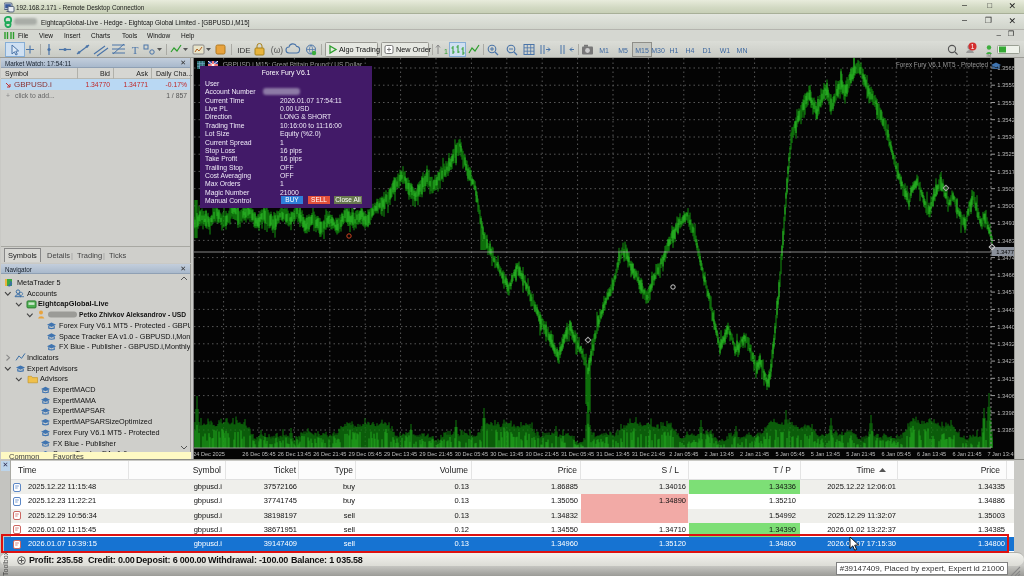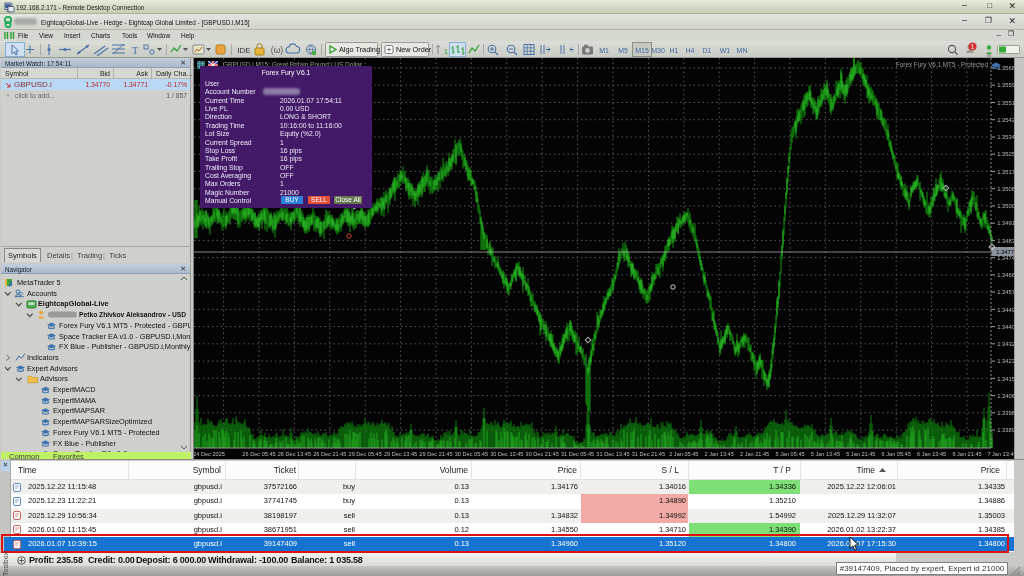--- a/index.html
+++ b/index.html
@@ -30,21 +30,21 @@
 #ea .vl{position:absolute;left:80px;white-space:nowrap;}
 #ea .btn{position:absolute;top:130px;height:8px;color:#fff;font-size:6.5px;text-align:center;line-height:8px;}
 
 #toolbox{left:0;top:459px;width:1024px;height:107px;background:#c9c9c5;border-top:1px solid #8c8c86;}
 #tbl{position:absolute;left:11px;top:461px;width:1003px;height:91px;background:#fff;}
 .hd{position:absolute;top:0;height:19px;background:#fcfcfc;border-bottom:1px solid #e0e0e0;font-size:8.5px;color:#222;line-height:19px;}
 .row{position:absolute;left:0;width:1003px;height:14.3px;font-size:7.5px;line-height:14.3px;color:#111;}
 .cell{position:absolute;top:0;height:100%;white-space:nowrap;line-height:inherit;}
 .r{text-align:right;}
 .vsep{position:absolute;top:0;width:1px;height:90px;background:#e4e4e4;}
-#statusbar{left:0;top:552px;width:896px;height:14px;background:linear-gradient(180deg,#f2f2ee,#dcdcd6);border-top:1px solid #b0b0aa;font-size:8px;color:#111;}
+#statusbar{left:0;top:552px;width:1024px;height:14px;background:linear-gradient(180deg,#f2f2ee,#dcdcd6);border-top:1px solid #b0b0aa;font-size:8px;color:#111;border-radius:7px;}
 #bottomstrip{left:0;top:566px;width:1024px;height:10px;background:linear-gradient(180deg,#c5c5c1,#9b9b97);}
 #lstrip{left:0;top:459px;width:11px;height:107px;background:#c4c4c0;border-right:1px solid #a8a8a2;}
 .tabstrip{position:absolute;font-size:7.5px;color:#222;}
 </style></head><body>
 <div id="rdpbar" class="abs">
     <svg class="abs" style="left:4px;top:1.5px" width="11" height="11">
       <rect x="0" y="1" width="8" height="6.5" rx="1" fill="#cfd8e8" stroke="#55637a"></rect>
       <rect x="1.2" y="2.2" width="5.6" height="4" fill="#3a5a9a"></rect>
       <rect x="4" y="4.5" width="6" height="5.5" rx="1" fill="#e8ecf4" stroke="#55637a"></rect>
       <path d="M2.5 9.5h3" stroke="#55637a"></path>
@@ -264,21 +264,21 @@
     <text x="52" y="170.8" font-size="7.3" fill="#111">Forex Fury V6.1 MT5 - Protected</text>
     <path d="M40 178.5l4.5-2.2 4.5 2.2-4.5 2.2z" fill="#3f74b0"></path>
     <path d="M41.8 179.6v2.2a4.5 2 0 0 0 5.4 0v-2.2" fill="none" stroke="#3f74b0" stroke-width="1.2"></path>
     <text x="52" y="181.5" font-size="7.3" fill="#111">FX Blue - Publisher</text>
     <path d="M40 189.2l4.5-2.2 4.5 2.2-4.5 2.2z" fill="#3f74b0"></path>
     <path d="M41.8 190.29999999999998v2.2a4.5 2 0 0 0 5.4 0v-2.2" fill="none" stroke="#3f74b0" stroke-width="1.2"></path>
     <text x="52" y="192.2" font-size="7.3" fill="#111">Space Tracker EA v1.0</text>
     <path d="M180 16l3-3 3 3" stroke="#555" fill="none"></path>
     <path d="M180 182l3 3 3-3" stroke="#555" fill="none"></path>
   </svg>
-<div class="abs" style="left:1px;top:452px;width:190px;height:7px;background:#bef264;font-size:7.5px;color:#444;overflow:hidden">
+<div class="abs" style="left:1px;top:452px;width:190px;height:7px;background:#fef9c3;font-size:7.5px;color:#444;overflow:hidden">
     <span class="abs" style="left:8px;top:0">Common</span>
     <span class="abs" style="left:52px;top:0">Favorites</span>
   </div>
 <div id="chartwrap" class="abs">
     <svg width="821" height="401" viewBox="0 0 821 401" style="position:absolute;left:0;top:0">
       <rect x="0" y="0" width="821" height="401" fill="#040404"></rect>
       <path d="M29.6 0V390M65.0 0V390M100.4 0V390M135.8 0V390M171.2 0V390M206.6 0V390M242.0 0V390M277.4 0V390M312.8 0V390M348.2 0V390M383.6 0V390M419.0 0V390M454.4 0V390M489.8 0V390M525.2 0V390M560.6 0V390M596.0 0V390M631.4 0V390M666.8 0V390M702.2 0V390M737.6 0V390M773.0 0V390M0 10.0H797M0 27.2H797M0 44.5H797M0 61.7H797M0 79.0H797M0 96.2H797M0 113.4H797M0 130.7H797M0 147.9H797M0 165.2H797M0 182.4H797M0 199.6H797M0 216.9H797M0 234.1H797M0 251.4H797M0 268.6H797M0 285.8H797M0 303.1H797M0 320.3H797M0 337.6H797M0 354.8H797M0 372.0H797" stroke="#585858" stroke-width="1" stroke-dasharray="1.5 3" fill="none"></path>
       <path d="M1 390V364.0M2 390V351.0M3 390V338.0M4 390V351.0M5 390V364.0M6 390V367.5M7 390V360.0M8 390V367.5M9 390V366.9M10 390V365.6M11 390V366.6M12 390V367.0M13 390V366.1M14 390V360.5M15 390V363.4M16 390V366.5M17 390V362.7M18 390V364.4M19 390V367.3M20 390V366.9M21 390V368.3M22 390V368.2M23 390V368.0M24 390V366.0M25 390V362.2M26 390V364.3M27 390V360.7M28 390V365.2M29 390V365.7M30 390V364.2M31 390V364.1M32 390V360.5M33 390V360.1M34 390V364.4M35 390V365.6M36 390V366.6M37 390V365.5M38 390V364.6M39 390V360.0M40 390V366.3M41 390V366.4M42 390V358.5M43 390V362.2M44 390V365.0M45 390V364.5M46 390V364.4M47 390V366.1M48 390V365.8M49 390V366.4M50 390V364.1M51 390V361.0M52 390V367.6M53 390V369.5M54 390V370.3M55 390V369.2M56 390V370.7M57 390V375.9M58 390V376.8M59 390V375.9M60 390V380.6M61 390V380.6M62 390V381.7M63 390V379.0M64 390V379.5M65 390V378.1M66 390V376.5M67 390V372.0M68 390V376.5M69 390V377.9M70 390V378.0M71 390V374.9M72 390V379.3M73 390V379.2M74 390V379.4M75 390V376.2M76 390V378.7M77 390V380.5M78 390V378.3M79 390V379.6M80 390V377.8M81 390V380.4M82 390V375.8M83 390V374.9M84 390V378.7M85 390V380.5M86 390V378.1M87 390V377.7M88 390V379.2M89 390V371.2M90 390V377.1M91 390V378.3M92 390V376.6M93 390V378.6M94 390V377.8M95 390V379.5M96 390V375.0M97 390V370.0M98 390V375.0M99 390V380.0M100 390V382.4M101 390V382.6M102 390V378.1M103 390V378.9M104 390V382.0M105 390V377.8M106 390V379.2M107 390V374.4M108 390V374.7M109 390V375.7M110 390V373.5M111 390V375.9M112 390V373.4M113 390V374.8M114 390V370.3M115 390V373.3M116 390V374.2M117 390V374.7M118 390V375.5M119 390V376.3M120 390V377.4M121 390V374.7M122 390V375.2M123 390V378.3M124 390V373.2M125 390V375.9M126 390V377.9M127 390V377.1M128 390V377.4M129 390V375.2M130 390V375.3M131 390V376.3M132 390V373.8M133 390V377.3M134 390V379.3M135 390V378.2M136 390V376.4M137 390V377.5M138 390V378.2M139 390V375.4M140 390V373.6M141 390V377.0M142 390V375.3M143 390V376.9M144 390V375.1M145 390V370.7M146 390V371.2M147 390V368.0M148 390V369.2M149 390V369.0M150 390V368.4M151 390V366.0M152 390V368.0M153 390V364.2M154 390V365.1M155 390V365.6M156 390V364.6M157 390V367.1M158 390V363.3M159 390V366.3M160 390V369.7M161 390V367.8M162 390V368.7M163 390V369.0M164 390V365.9M165 390V368.9M166 390V366.5M167 390V368.6M168 390V367.8M169 390V366.0M170 390V366.4M171 390V360.2M172 390V365.5M173 390V366.5M174 390V363.8M175 390V364.5M176 390V367.2M177 390V367.0M178 390V365.4M179 390V364.0M180 390V366.1M181 390V368.0M182 390V368.3M183 390V365.2M184 390V367.8M185 390V366.7M186 390V366.0M187 390V364.7M188 390V361.7M189 390V365.8M190 390V365.6M191 390V364.2M192 390V365.3M193 390V367.5M194 390V367.1M195 390V364.3M196 390V370.5M197 390V372.7M198 390V368.1M199 390V373.9M200 390V373.8M201 390V377.5M202 390V378.3M203 390V377.7M204 390V379.5M205 390V378.6M206 390V374.4M207 390V378.0M208 390V377.0M209 390V375.6M210 390V376.1M211 390V377.3M212 390V374.1M213 390V375.3M214 390V374.8M215 390V374.1M216 390V372.0M217 390V366.0M218 390V372.0M219 390V376.5M220 390V376.5M221 390V377.6M222 390V377.3M223 390V378.8M224 390V377.3M225 390V378.9M226 390V376.5M227 390V378.3M228 390V375.3M229 390V375.8M230 390V375.3M231 390V378.6M232 390V378.1M233 390V377.1M234 390V375.6M235 390V380.0M236 390V378.9M237 390V379.8M238 390V378.4M239 390V378.1M240 390V382.6M241 390V382.6M242 390V382.1M243 390V384.0M244 390V380.8M245 390V382.3M246 390V382.4M247 390V376.9M248 390V379.4M249 390V378.8M250 390V374.4M251 390V375.0M252 390V373.9M253 390V376.7M254 390V372.8M255 390V376.7M256 390V372.9M257 390V376.7M258 390V377.3M259 390V375.9M260 390V373.7M261 390V369.0M262 390V362.0M263 390V369.0M264 390V376.0M265 390V378.4M266 390V377.3M267 390V372.5M268 390V371.8M269 390V377.0M270 390V373.4M271 390V375.1M272 390V374.9M273 390V375.6M274 390V377.0M275 390V377.9M276 390V371.8M277 390V378.7M278 390V376.8M279 390V379.2M280 390V377.7M281 390V379.0M282 390V378.0M283 390V377.6M284 390V374.6M285 390V374.0M286 390V374.9M287 390V370.9M288 390V368.0M289 390V360.0M290 390V350.0M291 390V360.0M292 390V366.2M293 390V364.8M294 390V365.8M295 390V366.4M296 390V366.5M297 390V364.0M298 390V365.1M299 390V367.4M300 390V367.6M301 390V362.0M302 390V367.5M303 390V365.9M304 390V364.0M305 390V366.4M306 390V369.0M307 390V369.3M308 390V368.5M309 390V365.6M310 390V361.6M311 390V365.6M312 390V363.6M313 390V365.4M314 390V365.6M315 390V365.1M316 390V365.2M317 390V362.6M318 390V368.9M319 390V368.3M320 390V366.4M321 390V368.5M322 390V370.3M323 390V368.3M324 390V368.0M325 390V368.7M326 390V369.7M327 390V364.0M328 390V368.5M329 390V367.2M330 390V367.3M331 390V367.6M332 390V365.2M333 390V366.8M334 390V366.4M335 390V367.6M336 390V365.9M337 390V370.1M338 390V364.4M339 390V373.5M340 390V370.9M341 390V374.9M342 390V377.6M343 390V373.4M344 390V373.9M345 390V377.5M346 390V380.3M347 390V378.9M348 390V378.9M349 390V374.1M350 390V378.3M351 390V375.0M352 390V376.7M353 390V374.7M354 390V377.0M355 390V374.4M356 390V377.0M357 390V376.8M358 390V374.6M359 390V375.4M360 390V375.6M361 390V373.5M362 390V368.0M363 390V373.5M364 390V379.0M365 390V378.5M366 390V376.5M367 390V377.1M368 390V377.8M369 390V371.5M370 390V378.0M371 390V377.1M372 390V375.4M373 390V375.9M374 390V374.9M375 390V377.2M376 390V377.8M377 390V378.3M378 390V377.6M379 390V380.7M380 390V378.0M381 390V383.6M382 390V383.8M383 390V383.1M384 390V385.8M385 390V384.9M386 390V384.3M387 390V384.2M388 390V384.3M389 390V383.6M390 390V380.0M391 390V381.6M392 390V367.0M393 390V355.5M394 390V344.0M395 390V355.5M396 390V367.0M397 390V373.5M398 390V377.0M399 390V374.5M400 390V374.5M401 390V379.4M402 390V378.4M403 390V378.1M404 390V377.4M405 390V378.0M406 390V376.8M407 390V376.6M408 390V375.6M409 390V377.6M410 390V375.2M411 390V377.0M412 390V374.7M413 390V376.1M414 390V376.9M415 390V377.3M416 390V373.5M417 390V374.4M418 390V377.5M419 390V376.7M420 390V379.0M421 390V377.7M422 390V374.6M423 390V372.3M424 390V377.2M425 390V372.6M426 390V372.0M427 390V366.0M428 390V370.9M429 390V370.4M430 390V367.2M431 390V369.7M432 390V367.4M433 390V367.5M434 390V364.9M435 390V365.8M436 390V360.5M437 390V364.8M438 390V365.0M439 390V365.1M440 390V365.2M441 390V363.9M442 390V359.1M443 390V365.5M444 390V365.8M445 390V367.7M446 390V364.3M447 390V366.7M448 390V368.5M449 390V367.7M450 390V367.3M451 390V367.1M452 390V367.3M453 390V365.2M454 390V364.9M455 390V365.9M456 390V366.6M457 390V360.4M458 390V368.4M459 390V369.2M460 390V368.6M461 390V369.2M462 390V369.8M463 390V366.6M464 390V366.4M465 390V371.1M466 390V370.5M467 390V364.0M468 390V367.7M469 390V364.4M470 390V368.0M471 390V367.9M472 390V368.9M473 390V362.9M474 390V366.3M475 390V365.1M476 390V366.5M477 390V364.7M478 390V369.5M479 390V370.8M480 390V372.7M481 390V371.5M482 390V373.5M483 390V376.8M484 390V375.2M485 390V378.4M486 390V380.0M487 390V380.1M488 390V380.8M489 390V380.0M490 390V379.7M491 390V379.5M492 390V377.1M493 390V373.6M494 390V376.3M495 390V377.4M496 390V377.0M497 390V376.5M498 390V375.4M499 390V377.6M500 390V376.6M501 390V377.9M502 390V377.9M503 390V377.4M504 390V376.2M505 390V376.0M506 390V369.0M507 390V362.0M508 390V369.0M509 390V375.8M510 390V375.6M511 390V376.7M512 390V372.6M513 390V372.6M514 390V374.1M515 390V375.7M516 390V373.3M517 390V372.1M518 390V377.2M519 390V375.4M520 390V380.1M521 390V379.0M522 390V379.8M523 390V381.3M524 390V383.4M525 390V384.3M526 390V382.1M527 390V383.3M528 390V380.9M529 390V382.4M530 390V383.3M531 390V382.8M532 390V382.1M533 390V378.3M534 390V380.9M535 390V375.0M536 390V376.7M537 390V374.7M538 390V378.5M539 390V377.7M540 390V376.2M541 390V373.5M542 390V368.0M543 390V373.5M544 390V379.0M545 390V379.0M546 390V381.2M547 390V379.4M548 390V379.4M549 390V379.1M550 390V378.4M551 390V379.3M552 390V377.4M553 390V375.8M554 390V377.2M555 390V374.4M556 390V376.9M557 390V376.8M558 390V378.4M559 390V379.4M560 390V378.5M561 390V379.2M562 390V377.1M563 390V375.9M564 390V374.6M565 390V379.0M566 390V374.5M567 390V376.4M568 390V375.3M569 390V375.0M570 390V372.7M571 390V369.2M572 390V370.3M573 390V368.3M574 390V367.0M575 390V364.9M576 390V364.0M577 390V362.7M578 390V364.0M579 390V364.1M580 390V360.8M581 390V364.0M582 390V364.9M583 390V364.5M584 390V365.8M585 390V366.0M586 390V366.3M587 390V366.4M588 390V364.4M589 390V366.9M590 390V366.6M591 390V361.5M592 390V352.0M593 390V361.5M594 390V365.4M595 390V361.3M596 390V364.1M597 390V366.5M598 390V363.9M599 390V367.4M600 390V367.3M601 390V369.0M602 390V367.2M603 390V368.9M604 390V369.0M605 390V371.0M606 390V370.8M607 390V369.8M608 390V369.2M609 390V370.7M610 390V368.3M611 390V366.5M612 390V369.6M613 390V367.4M614 390V367.4M615 390V367.5M616 390V369.2M617 390V369.9M618 390V366.0M619 390V371.3M620 390V371.2M621 390V372.9M622 390V375.4M623 390V377.0M624 390V377.5M625 390V379.0M626 390V377.9M627 390V377.7M628 390V376.4M629 390V376.9M630 390V377.9M631 390V378.5M632 390V375.6M633 390V376.4M634 390V376.1M635 390V375.0M636 390V367.5M637 390V360.0M638 390V367.5M639 390V375.0M640 390V375.9M641 390V373.9M642 390V372.4M643 390V374.5M644 390V378.2M645 390V376.8M646 390V376.1M647 390V377.0M648 390V373.8M649 390V377.1M650 390V376.8M651 390V374.6M652 390V374.5M653 390V372.8M654 390V374.0M655 390V372.3M656 390V374.0M657 390V372.2M658 390V374.2M659 390V375.5M660 390V375.3M661 390V376.3M662 390V376.4M663 390V379.3M664 390V380.9M665 390V381.2M666 390V380.8M667 390V382.8M668 390V379.1M669 390V383.6M670 390V378.5M671 390V380.6M672 390V377.6M673 390V379.8M674 390V378.2M675 390V373.5M676 390V365.2M677 390V357.0M678 390V365.2M679 390V373.5M680 390V377.8M681 390V379.1M682 390V377.1M683 390V375.8M684 390V376.0M685 390V379.9M686 390V379.2M687 390V379.4M688 390V381.4M689 390V377.7M690 390V375.5M691 390V376.6M692 390V377.1M693 390V378.6M694 390V379.8M695 390V378.8M696 390V379.1M697 390V378.0M698 390V380.0M699 390V379.9M700 390V380.1M701 390V380.2M702 390V381.3M703 390V376.6M704 390V380.7M705 390V378.2M706 390V381.2M707 390V376.6M708 390V380.2M709 390V374.7M710 390V374.5M711 390V373.8M712 390V372.3M713 390V371.5M714 390V365.3M715 390V368.5M716 390V364.4M717 390V363.3M718 390V363.4M719 390V360.0M720 390V360.8M721 390V363.3M722 390V358.7M723 390V364.6M724 390V362.1M725 390V364.6M726 390V366.0M727 390V366.1M728 390V362.7M729 390V366.2M730 390V363.1M731 390V365.4M732 390V365.2M733 390V364.0M734 390V364.7M735 390V361.1M736 390V360.2M737 390V362.5M738 390V363.3M739 390V364.8M740 390V361.2M741 390V365.5M742 390V365.3M743 390V366.3M744 390V364.7M745 390V367.4M746 390V368.3M747 390V369.6M748 390V363.7M749 390V367.8M750 390V370.2M751 390V368.5M752 390V364.4M753 390V367.6M754 390V365.7M755 390V367.5M756 390V368.3M757 390V362.0M758 390V366.8M759 390V368.6M760 390V368.9M761 390V371.0M762 390V373.6M763 390V374.1M764 390V375.2M765 390V373.5M766 390V378.9M767 390V379.7M768 390V379.1M769 390V380.0M770 390V377.6M771 390V380.8M772 390V381.9M773 390V381.2M774 390V382.6M775 390V380.3M776 390V376.9M777 390V378.3M778 390V379.5M779 390V376.7M780 390V378.3M781 390V379.0M782 390V378.1M783 390V372.1M784 390V379.3M785 390V378.9M786 390V378.2M787 390V379.1M788 390V370.0M789 390V360.0M790 390V350.0M791 390V360.0M792 390V370.0M793 390V362.5M794 390V348.8M795 390V335.0M796 390V348.8M797 390V362.5M798 390V372.9" stroke="#0f7a0c" stroke-width="1" fill="none"></path>
       <path d="M1 390V372.6M3 390V366.9M5 390V374.9M9 390V378.4M11 390V375.5M13 390V382.6M15 390V375.2M16 390V379.2M18 390V380.4M19 390V380.0M20 390V371.8M22 390V372.6M25 390V373.5M26 390V379.6M28 390V370.7M29 390V371.6M30 390V375.1M31 390V379.8M32 390V373.0M34 390V375.2M35 390V379.5M40 390V381.5M41 390V374.1M44 390V373.9M47 390V372.4M48 390V380.7M50 390V378.5M56 390V377.6M59 390V382.4M60 390V382.9M61 390V386.3M65 390V383.7M66 390V380.4M67 390V381.3M70 390V382.2M71 390V379.0M72 390V385.6M73 390V383.0M76 390V386.0M77 390V386.6M78 390V386.1M81 390V385.4M82 390V379.7M83 390V384.3M86 390V383.0M87 390V384.6M89 390V382.4M92 390V379.5M93 390V385.4M94 390V385.7M95 390V386.1M97 390V380.7M98 390V383.4M100 390V385.6M101 390V387.5M103 390V381.2M104 390V387.2M105 390V385.5M106 390V383.6M108 390V378.0M110 390V378.2M114 390V379.4M115 390V382.6M117 390V380.6M118 390V384.9M121 390V380.7M122 390V385.0M124 390V379.4M125 390V379.7M127 390V380.2M128 390V384.3M129 390V381.5M131 390V385.0M135 390V381.4M139 390V385.4M140 390V378.3M141 390V380.3M142 390V384.9M143 390V381.7M144 390V380.7M145 390V381.3M146 390V384.2M151 390V375.9M153 390V375.8M155 390V377.4M156 390V371.6M158 390V381.4M159 390V374.1M160 390V375.4M161 390V374.5M162 390V381.4M163 390V375.3M164 390V376.3M166 390V374.0M175 390V380.4M177 390V373.6M178 390V380.1M180 390V375.7M181 390V380.7M183 390V374.6M184 390V381.6M188 390V381.2M191 390V373.8M192 390V370.9M193 390V375.0M197 390V383.7M199 390V379.2M200 390V381.7M202 390V385.0M203 390V380.5M204 390V384.6M208 390V379.8M211 390V382.7M212 390V377.6M213 390V379.2M215 390V377.4M216 390V383.8M217 390V372.1M220 390V385.7M222 390V383.6M226 390V381.9M227 390V386.3M228 390V380.9M229 390V382.9M231 390V383.7M235 390V383.3M236 390V382.9M237 390V384.8M238 390V381.5M239 390V380.8M243 390V387.0M244 390V386.0M246 390V385.0M247 390V381.6M248 390V383.0M250 390V381.5M253 390V383.3M254 390V382.4M256 390V379.0M257 390V383.9M261 390V380.2M262 390V368.9M265 390V382.9M266 390V383.7M272 390V384.6M275 390V381.0M277 390V381.6M278 390V379.5M281 390V385.4M282 390V384.9M286 390V381.8M287 390V383.4M290 390V360.2M293 390V372.7M302 390V372.3M303 390V373.9M305 390V382.3M307 390V373.9M308 390V379.3M310 390V369.4M311 390V373.5M313 390V372.7M314 390V374.3M317 390V374.1M318 390V375.7M319 390V378.8M320 390V378.9M322 390V379.2M323 390V378.7M325 390V374.0M327 390V381.2M328 390V382.4M331 390V377.6M332 390V374.4M333 390V382.1M335 390V375.8M338 390V379.9M340 390V379.2M341 390V381.9M344 390V380.2M347 390V386.6M348 390V386.6M349 390V380.1M352 390V384.0M353 390V384.1M354 390V381.5M358 390V385.3M362 390V378.0M367 390V380.3M368 390V383.4M369 390V378.0M370 390V384.7M371 390V384.7M380 390V381.9M381 390V386.1M382 390V386.8M383 390V387.8M384 390V386.9M387 390V386.4M388 390V387.7M389 390V387.9M394 390V365.7M395 390V369.1M397 390V384.2M399 390V383.1M400 390V381.4M402 390V385.7M403 390V381.9M404 390V381.1M405 390V384.2M407 390V380.9M408 390V384.1M409 390V383.4M411 390V385.1M412 390V379.3M413 390V379.0M414 390V385.7M419 390V381.5M422 390V383.2M424 390V384.9M427 390V380.4M428 390V383.9M430 390V371.9M433 390V374.3M437 390V374.5M438 390V381.9M439 390V373.4M440 390V370.4M444 390V379.3M447 390V376.2M452 390V378.1M455 390V377.7M456 390V372.1M458 390V382.2M461 390V376.0M464 390V381.5M465 390V380.8M468 390V376.7M470 390V374.4M471 390V373.7M472 390V377.6M474 390V374.3M476 390V377.7M477 390V372.3M479 390V379.0M486 390V383.9M488 390V385.0M490 390V386.8M494 390V385.6M495 390V383.6M497 390V385.3M498 390V384.6M499 390V383.8M500 390V381.9M501 390V384.0M502 390V383.9M504 390V384.5M505 390V380.5M506 390V382.5M507 390V374.8M508 390V381.2M512 390V381.2M513 390V376.3M514 390V377.4M515 390V379.2M516 390V385.0M517 390V375.9M518 390V380.2M520 390V385.3M522 390V383.1M523 390V386.9M524 390V386.2M527 390V387.1M530 390V386.4M538 390V386.4M540 390V380.3M541 390V378.7M544 390V385.5M546 390V387.0M548 390V384.2M552 390V380.7M556 390V385.2M558 390V383.5M561 390V383.8M562 390V380.1M563 390V379.2M564 390V377.7M565 390V384.7M567 390V383.0M568 390V385.6M570 390V378.5M571 390V381.2M572 390V381.0M573 390V374.7M575 390V381.1M576 390V377.8M581 390V381.8M582 390V371.9M584 390V379.1M587 390V374.0M588 390V374.7M589 390V373.9M593 390V380.0M595 390V373.2M598 390V379.0M599 390V378.3M603 390V379.8M604 390V377.5M607 390V381.9M611 390V376.1M613 390V378.1M615 390V380.7M616 390V377.3M618 390V374.0M620 390V383.7M621 390V383.2M623 390V384.8M624 390V380.7M626 390V386.2M627 390V382.2M628 390V380.6M629 390V384.5M633 390V385.0M635 390V382.7M637 390V371.8M638 390V377.2M639 390V379.5M642 390V384.0M643 390V381.4M645 390V383.0M646 390V383.2M647 390V384.4M648 390V377.7M649 390V384.8M654 390V384.5M656 390V380.2M657 390V377.5M658 390V382.2M660 390V385.0M663 390V386.6M664 390V386.4M670 390V384.8M671 390V385.3M675 390V378.9M676 390V376.2M678 390V372.8M682 390V382.4M683 390V380.0M686 390V382.5M687 390V382.7M689 390V382.4M692 390V383.6M693 390V383.3M694 390V382.3M696 390V383.0M697 390V380.6M698 390V385.8M699 390V384.4M700 390V382.8M701 390V384.4M702 390V387.1M703 390V384.6M704 390V383.9M707 390V385.9M708 390V386.7M713 390V378.0M716 390V379.1M717 390V369.8M718 390V374.5M719 390V367.9M720 390V372.0M725 390V372.6M726 390V377.4M727 390V382.0M731 390V371.3M732 390V373.3M734 390V370.4M736 390V380.8M738 390V381.0M739 390V377.9M740 390V380.9M745 390V383.2M747 390V381.4M748 390V376.5M749 390V375.9M750 390V375.3M751 390V381.7M752 390V380.9M753 390V381.0M755 390V379.2M756 390V379.1M757 390V380.7M759 390V381.2M760 390V377.3M769 390V385.3M772 390V385.2M777 390V385.6M778 390V386.7M784 390V386.7M785 390V383.7M789 390V374.4M790 390V360.6M792 390V382.0M796 390V362.7M797 390V377.8M798 390V379.4" stroke="#23a51e" stroke-width="1" fill="none"></path>
       <path d="M0 158.8V170.6M1 142.0V180.0M2 142.0V180.2M3 142.0V180.0M4 157.5V170.8M5 148.2V168.3M6 152.6V165.7M7 151.8V167.8M8 150.5V165.6M9 153.1V171.4M10 152.9V166.6M11 156.0V168.0M12 151.8V170.0M13 156.3V170.8M14 154.8V168.3M15 158.9V171.6M16 159.2V176.6M17 157.8V168.0M18 156.7V167.3M19 149.3V164.5M20 150.7V164.6M21 148.1V163.0M22 150.5V164.5M23 145.4V160.8M24 151.4V165.7M25 151.4V164.8M26 154.4V164.5M27 155.6V167.1M28 157.5V172.5M29 154.2V169.7M30 147.4V169.3M31 157.8V168.2M32 152.9V171.5M33 155.3V166.9M34 155.4V165.4M35 152.7V164.6M36 149.1V166.5M37 145.6V160.7M38 147.7V158.6M39 148.2V161.0M40 147.1V161.1M41 143.3V162.1M42 145.1V162.1M43 149.3V162.8M44 146.9V169.9M45 152.7V164.8M46 153.6V169.3M47 152.0V163.1M48 151.2V164.6M49 149.9V161.1M50 148.5V162.7M51 147.1V162.2M52 147.4V164.5M53 146.6V160.2M54 142.9V161.6M55 146.9V160.1M56 146.7V163.8M57 144.1V160.2M58 150.7V164.3M59 151.4V162.9M60 154.0V169.0M61 154.1V170.2M62 158.4V169.7M63 158.4V170.3M64 156.3V169.4M65 155.7V172.8M66 154.1V167.1M67 152.3V164.5M68 151.3V170.7M69 152.2V164.5M70 146.7V163.0M71 151.2V172.1M72 149.9V165.7M73 149.1V174.0M74 151.9V167.9M75 154.4V170.4M76 156.3V169.9M77 153.6V168.0M78 158.4V172.5M79 157.6V175.0M80 153.9V170.1M81 155.0V179.7M82 156.6V171.5M83 152.6V166.4M84 153.6V165.6M85 153.0V164.8M86 151.5V162.0M87 145.4V158.9M88 148.1V162.9M89 150.6V163.8M90 151.0V161.5M91 149.9V162.7M92 151.3V166.4M93 148.9V165.1M94 152.6V167.6M95 155.2V168.5M96 155.7V167.1M97 153.5V172.2M98 153.9V164.1M99 153.6V163.3M100 151.4V165.9M101 149.8V162.7M102 147.6V160.9M103 139.6V158.8M104 147.8V164.4M105 152.1V163.0M106 146.1V169.1M107 154.2V165.7M108 152.3V168.2M109 156.0V169.9M110 159.1V173.5M111 161.1V175.3M112 159.5V175.1M113 157.2V175.4M114 159.0V172.8M115 156.3V174.0M116 158.5V168.7M117 157.0V167.7M118 154.9V167.0M119 149.0V166.8M120 153.6V173.2M121 156.6V170.2M122 159.1V174.2M123 157.9V169.6M124 158.1V172.4M125 159.7V174.9M126 160.2V179.0M127 163.2V178.7M128 164.3V176.5M129 163.2V174.2M130 161.8V181.1M131 156.8V171.6M132 151.3V171.7M133 153.0V169.8M134 156.4V166.6M135 153.6V169.7M136 156.4V168.9M137 157.0V171.1M138 156.8V171.6M139 159.6V170.0M140 161.6V170.7M141 163.4V172.8M142 159.7V174.6M143 160.8V176.6M144 159.7V175.4M145 160.5V174.6M146 156.6V170.9M147 159.0V173.6M148 154.6V168.2M149 155.8V166.5M150 152.1V165.2M151 149.4V163.4M152 151.1V164.2M153 149.3V165.0M154 152.4V168.0M155 145.2V168.0M156 156.5V174.1M157 154.3V166.9M158 148.5V167.9M159 150.8V170.1M160 158.8V172.3M161 154.7V169.2M162 153.0V170.5M163 152.1V166.3M164 152.3V166.6M165 154.2V166.2M166 152.3V165.3M167 148.3V166.4M168 149.5V163.3M169 152.8V167.9M170 153.8V168.8M171 154.7V170.7M172 155.9V169.0M173 157.4V168.1M174 151.4V169.4M175 151.8V166.8M176 150.8V166.9M177 149.0V162.1M178 149.1V159.9M179 145.7V158.0M180 148.4V156.6M181 144.7V153.7M182 145.5V155.4M183 140.7V153.5M184 141.0V155.5M185 143.3V151.5M186 139.7V150.3M187 139.5V156.4M188 138.4V157.9M189 139.3V149.9M190 133.9V158.8M191 138.6V150.9M192 132.3V145.5M193 137.0V146.3M194 134.0V155.1M195 131.5V144.6M196 129.8V147.0M197 128.7V140.5M198 125.7V138.9M199 122.6V135.8M200 119.2V136.5M201 119.2V142.9M202 121.7V132.1M203 118.8V129.8M204 115.4V130.1M205 116.9V130.3M206 111.7V128.0M207 112.4V123.9M208 113.8V124.3M209 108.2V126.0M210 114.2V124.7M211 113.1V125.9M212 119.8V133.2M213 120.1V132.9M214 119.5V136.2M215 122.0V141.7M216 125.0V138.9M217 124.8V140.8M218 125.9V140.7M219 129.2V148.0M220 130.6V140.9M221 133.2V149.1M222 131.7V143.2M223 130.1V142.9M224 125.7V147.3M225 124.2V137.8M226 122.8V139.0M227 122.1V136.1M228 118.0V139.3M229 114.3V130.9M230 119.2V134.1M231 116.2V133.5M232 114.6V128.2M233 107.5V126.1M234 114.3V129.5M235 111.7V127.4M236 119.0V136.2M237 118.9V133.2M238 118.8V135.5M239 123.2V135.1M240 121.3V132.8M241 116.8V132.5M242 119.6V131.8M243 116.7V130.6M244 113.9V133.6M245 114.0V123.1M246 111.4V130.8M247 108.5V122.7M248 109.9V121.5M249 99.8V124.0M250 105.5V118.6M251 108.3V119.1M252 103.1V119.2M253 105.3V115.6M254 103.3V118.0M255 95.0V114.5M256 101.0V111.9M257 98.7V112.0M258 96.6V110.9M259 91.4V105.6M260 90.8V105.0M261 81.3V99.8M262 86.3V107.3M263 84.9V94.8M264 84.5V98.0M265 81.6V97.4M266 80.8V95.0M267 84.3V98.6M268 90.5V101.7M269 92.8V110.6M270 96.6V108.8M271 96.7V108.2M272 102.1V113.2M273 102.7V117.8M274 106.7V123.2M275 109.2V121.8M276 109.4V123.1M277 112.2V128.2M278 118.4V127.0M279 121.0V127.4M280 121.9V130.6M281 123.2V132.5M282 128.4V144.1M283 133.7V145.0M284 140.5V153.9M285 146.9V156.1M286 151.8V166.2M287 158.2V192.0M288 163.0V192.0M289 167.7V192.0M290 174.0V192.0M291 174.5V192.0M292 177.5V191.5M293 176.7V191.3M294 185.1V197.1M295 187.9V194.7M296 182.8V197.4M297 190.2V198.5M298 188.6V208.1M299 189.5V203.3M300 198.0V204.6M301 198.2V210.2M302 201.2V209.4M303 203.6V209.6M304 197.7V212.7M305 206.4V213.9M306 208.3V218.3M307 209.9V217.0M308 213.3V220.9M309 212.3V226.2M310 213.9V230.7M311 217.9V226.8M312 217.2V229.0M313 220.9V234.3M314 224.4V236.9M315 226.6V237.6M316 223.6V231.2M317 221.5V231.6M318 215.0V225.8M319 216.4V223.1M320 211.8V219.8M321 211.0V220.2M322 205.3V223.9M323 205.1V213.6M324 204.9V217.8M325 203.5V218.5M326 208.4V220.2M327 212.4V221.4M328 212.7V223.3M329 209.0V234.4M330 218.1V224.4M331 216.8V227.6M332 224.0V232.8M333 225.6V233.5M334 220.2V238.3M335 227.7V237.0M336 232.1V243.4M337 234.6V248.5M338 238.9V248.2M339 235.7V248.2M340 242.4V251.6M341 243.8V254.0M342 246.9V255.4M343 246.4V257.8M344 251.2V259.6M345 253.3V263.9M346 254.0V277.5M347 257.0V273.2M348 259.5V269.1M349 261.1V270.5M350 262.9V276.3M351 266.2V275.8M352 263.4V283.6M353 271.1V279.4M354 268.6V281.9M355 274.0V283.3M356 275.8V288.2M357 272.5V289.6M358 276.0V289.9M359 276.7V292.7M360 284.5V295.6M361 287.4V298.1M362 291.6V299.1M363 289.2V299.7M364 292.8V304.7M365 292.0V305.8M366 283.8V300.0M367 286.5V296.3M368 279.4V293.1M369 276.0V290.9M370 275.6V285.7M371 273.7V284.2M372 269.7V279.9M373 264.8V283.7M374 270.4V276.3M375 266.0V283.5M376 261.9V277.1M377 263.8V278.0M378 268.2V281.6M379 271.9V282.6M380 275.5V285.1M381 272.4V285.6M382 274.6V296.3M383 276.0V296.8M384 282.3V292.2M385 279.1V294.0M386 288.4V295.4M387 287.6V295.9M388 291.1V299.5M389 290.4V301.7M390 296.2V307.2M391 299.1V307.6M392 295.7V346.0M393 305.6V348.0M394 308.9V355.0M395 299.7V352.0M396 296.9V354.0M397 290.8V307.4M398 281.3V297.5M399 280.4V297.8M400 276.2V292.9M401 272.3V283.9M402 272.5V280.4M403 253.8V276.0M404 257.1V272.9M405 257.0V269.7M406 251.1V264.2M407 252.3V261.3M408 251.5V258.9M409 244.1V257.3M410 237.9V252.8M411 240.2V252.5M412 238.7V246.9M413 233.7V242.5M414 231.2V242.1M415 230.2V239.1M416 229.0V238.7M417 226.5V237.7M418 219.7V235.0M419 221.4V233.1M420 217.7V228.2M421 215.1V224.2M422 210.8V220.6M423 204.6V214.9M424 200.7V212.0M425 189.8V207.2M426 196.4V205.3M427 191.9V201.2M428 189.5V197.6M429 184.6V196.7M430 191.1V203.7M431 183.6V202.8M432 186.6V201.3M433 189.7V202.9M434 194.3V209.5M435 194.3V207.7M436 203.3V209.4M437 202.7V219.3M438 203.8V217.6M439 205.2V217.1M440 210.3V221.4M441 210.6V221.8M442 211.6V219.8M443 215.1V223.4M444 212.7V225.0M445 218.5V231.3M446 222.0V235.0M447 219.8V236.2M448 221.6V235.4M449 228.3V240.8M450 231.0V237.0M451 230.1V242.0M452 232.4V245.6M453 233.5V245.4M454 231.0V245.0M455 228.1V243.2M456 225.7V241.8M457 225.6V233.9M458 213.7V232.7M459 217.1V227.4M460 215.1V227.4M461 214.6V222.5M462 206.0V221.0M463 206.2V216.8M464 205.4V216.5M465 205.7V217.8M466 204.6V219.9M467 199.6V210.1M468 197.2V206.0M469 197.2V213.5M470 194.5V202.9M471 188.0V204.1M472 187.2V200.4M473 184.8V195.9M474 180.8V193.3M475 178.8V193.3M476 178.7V187.3M477 175.3V186.0M478 167.5V182.4M479 169.0V189.9M480 168.6V181.4M481 169.7V184.2M482 165.1V173.7M483 158.5V174.4M484 159.5V176.5M485 159.2V169.2M486 155.3V170.5M487 160.7V169.2M488 159.2V167.6M489 157.1V165.8M490 153.6V164.0M491 155.0V165.3M492 154.2V161.9M493 154.0V162.6M494 150.1V165.0M495 157.0V168.8M496 154.6V171.8M497 161.4V174.8M498 165.0V174.9M499 166.1V178.3M500 169.8V181.6M501 165.5V183.7M502 177.6V187.4M503 181.3V192.5M504 187.6V198.2M505 190.7V201.2M506 195.3V207.4M507 202.0V212.0M508 205.2V213.3M509 209.9V220.5M510 215.1V227.6M511 213.7V226.8M512 222.1V230.5M513 227.5V238.8M514 231.0V240.0M515 234.5V243.1M516 237.2V250.9M517 238.3V252.7M518 249.3V263.2M519 253.2V263.5M520 252.0V271.7M521 263.3V272.1M522 265.8V277.1M523 271.7V279.9M524 276.1V286.9M525 281.5V289.7M526 284.0V296.9M527 272.2V292.2M528 280.6V290.7M529 277.9V286.3M530 277.2V286.9M531 271.1V285.6M532 270.3V280.9M533 266.9V279.3M534 264.7V275.7M535 267.7V276.5M536 271.0V283.3M537 274.5V281.7M538 275.7V282.8M539 279.5V287.0M540 284.0V292.4M541 286.1V298.1M542 288.8V296.6M543 275.7V294.1M544 284.0V299.1M545 284.6V296.8M546 282.5V290.5M547 278.6V289.0M548 279.5V285.7M549 277.9V290.1M550 274.7V284.8M551 277.1V289.7M552 275.5V285.3M553 278.8V284.8M554 279.0V293.0M555 279.8V291.2M556 286.3V294.8M557 286.7V302.9M558 293.4V303.6M559 294.3V303.6M560 298.1V313.5M561 297.3V310.5M562 303.6V320.2M563 302.4V316.2M564 303.5V312.3M565 298.2V312.0M566 295.3V307.3M567 301.8V310.5M568 302.0V321.4M569 301.4V314.7M570 311.2V327.7M571 314.1V322.4M572 316.0V325.6M573 321.0V332.0M574 316.9V328.6M575 312.5V329.8M576 310.7V322.1M577 301.2V318.8M578 291.6V309.6M579 283.7V300.4M580 276.5V290.7M581 264.9V281.8M582 256.9V270.6M583 240.1V260.3M584 238.2V250.2M585 221.7V241.4M586 213.4V229.0M587 195.9V216.2M588 186.7V202.1M589 170.4V190.0M590 158.7V176.9M591 146.5V163.2M592 133.6V149.8M593 119.2V136.5M594 107.7V124.5M595 94.9V111.6M596 88.2V100.6M597 74.5V91.6M598 69.3V85.0M599 68.8V79.3M600 66.3V77.3M601 63.0V72.7M602 59.4V80.6M603 51.2V69.2M604 53.3V65.6M605 50.4V63.5M606 51.5V61.8M607 47.1V66.2M608 44.6V59.8M609 41.3V53.6M610 37.2V59.8M611 35.4V56.8M612 35.6V49.9M613 33.7V48.7M614 33.7V47.2M615 27.7V42.3M616 27.2V43.3M617 33.7V49.7M618 39.5V50.1M619 40.4V56.5M620 39.6V54.2M621 42.3V54.7M622 44.6V61.2M623 49.4V61.5M624 38.2V57.7M625 44.0V56.2M626 37.0V49.4M627 30.4V49.4M628 31.7V47.2M629 31.5V41.7M630 25.0V43.1M631 26.4V36.4M632 27.1V40.9M633 21.6V41.6M634 29.5V43.1M635 34.6V46.7M636 36.0V53.6M637 36.3V56.7M638 41.3V51.6M639 38.8V53.0M640 36.1V48.2M641 35.4V45.4M642 22.5V42.6M643 28.4V38.1M644 22.9V40.3M645 23.3V36.1M646 22.1V40.7M647 10.7V34.2M648 15.8V36.3M649 23.8V36.6M650 26.4V41.8M651 26.1V45.6M652 22.6V38.8M653 19.1V38.6M654 21.1V34.5M655 16.7V30.3M656 14.0V28.1M657 9.5V25.7M658 10.7V22.5M659 8.6V23.3M660 -5.5V20.0M661 7.3V17.5M662 5.6V15.9M663 4.8V15.4M664 1.8V15.5M665 3.2V15.0M666 6.2V17.3M667 4.4V17.2M668 9.4V20.8M669 10.9V26.9M670 16.3V28.7M671 15.9V28.5M672 21.1V31.3M673 17.1V40.6M674 25.2V39.7M675 27.2V45.4M676 30.5V43.9M677 28.8V41.6M678 31.1V43.9M679 32.9V47.0M680 37.9V47.4M681 36.9V49.0M682 39.6V51.7M683 41.1V61.2M684 45.5V60.2M685 45.5V62.1M686 49.7V61.7M687 51.4V64.4M688 53.6V66.7M689 58.7V68.5M690 60.1V70.9M691 60.2V73.2M692 62.2V77.4M693 70.9V82.0M694 66.3V82.9M695 75.8V88.5M696 81.4V90.4M697 82.8V94.0M698 88.4V97.2M699 93.1V101.6M700 96.9V106.5M701 96.9V108.9M702 103.5V113.3M703 105.3V121.2M704 104.8V121.3M705 114.6V122.4M706 115.6V125.9M707 117.5V131.5M708 122.6V130.0M709 125.9V137.9M710 127.2V138.3M711 125.3V141.3M712 132.3V141.7M713 127.7V144.2M714 133.6V145.7M715 140.7V151.9M716 135.1V144.0M717 127.5V140.0M718 128.1V135.2M719 124.1V135.0M720 123.2V132.2M721 122.5V130.1M722 121.7V131.6M723 116.6V128.5M724 118.3V127.9M725 124.8V131.7M726 123.8V143.2M727 129.6V136.9M728 132.0V139.3M729 134.1V144.5M730 137.8V148.8M731 141.1V150.0M732 143.6V154.9M733 133.7V157.2M734 149.1V156.1M735 144.7V159.2M736 148.3V159.3M737 138.3V155.9M738 139.5V147.6M739 136.3V149.2M740 129.2V143.1M741 133.7V143.3M742 120.3V138.8M743 126.5V137.2M744 126.1V133.5M745 121.3V133.3M746 116.5V130.7M747 114.0V133.2M748 123.5V133.5M749 121.1V133.5M750 126.7V138.8M751 131.5V140.2M752 128.3V141.3M753 131.9V145.9M754 138.3V153.8M755 141.6V148.6M756 139.5V147.6M757 137.2V147.2M758 132.5V143.1M759 133.7V143.4M760 137.3V144.1M761 138.9V146.7M762 141.5V154.5M763 139.9V160.3M764 149.3V155.7M765 150.1V158.5M766 151.1V161.1M767 153.7V174.9M768 156.7V166.8M769 158.9V167.5M770 156.3V169.4M771 158.7V174.9M772 159.4V170.9M773 153.5V163.2M774 150.1V158.5M775 143.5V157.8M776 142.3V153.7M777 139.8V156.1M778 131.8V149.3M779 133.2V142.3M780 133.8V146.4M781 139.0V150.2M782 143.5V153.2M783 137.2V159.1M784 149.9V162.0M785 153.8V162.1M786 158.0V166.4M787 159.8V169.3M788 160.0V171.3M789 153.9V168.6M790 155.2V163.0M791 153.1V169.5M792 151.9V166.3M793 159.2V171.4M794 163.5V172.7M795 169.0V176.4M796 165.7V178.6M797 174.0V183.2M798 177.8V185.8" stroke="#13930f" stroke-width="1" fill="none"></path>
@@ -418,20 +418,21 @@
     <span class="abs" style="left:1px;top:2px;width:9px;height:10px;background:#bcd4ea;color:#335;font-size:7px;text-align:center">✕</span>
     <svg class="abs" style="left:0;top:70px;z-index:45" width="11" height="50">
       <text x="-47" y="7.5" transform="rotate(-90)" font-size="7" fill="#444">Toolbox</text>
     </svg>
   </div>
 <div id="tbl" class="abs">
     <div class="hd" style="left:0;width:1003px">
       <span class="abs" style="left:7px">Time</span>
       <span class="abs" style="left:0;width:210px;text-align:right;display:inline-block">Symbol</span>
       <span class="abs" style="left:0;width:285px;text-align:right;display:inline-block">Ticket</span>
+      <span class="abs" style="left:0;width:342px;text-align:right;display:inline-block">Type</span>
       <span class="abs" style="left:0;width:457px;text-align:right;display:inline-block">Volume</span>
       <span class="abs" style="left:0;width:566px;text-align:right;display:inline-block">Price</span>
       <span class="abs" style="left:0;width:780px;text-align:right;display:inline-block">T / P</span>
       <span class="abs" style="left:0;width:668px;text-align:right;display:inline-block">S / L</span>
       <span class="abs" style="left:0;width:864px;text-align:right;display:inline-block">Time</span>
       <span class="abs" style="left:0;width:989px;text-align:right;display:inline-block">Price</span>
       <svg class="abs" style="left:867px;top:6px" width="10" height="6">
         <path d="M1 5l3.5-4L8 5z" fill="#555"></path>
       </svg>
     </div>
@@ -449,54 +450,54 @@
       <div class="abs" style="left:678px;top:0;width:111px;height:100%;background:#7ddf76"></div>
       <svg class="abs" style="left:2px;top:2.6px" width="9" height="9">
         <rect x="0.5" y="0.5" width="7" height="8" rx="1.5" fill="#fff" stroke="#5b87c5"></rect>
         <path d="M2.2 3h3.6M2.2 5h2.4" stroke="#5b87c5" stroke-width="0.8"></path>
       </svg>
       <span class="cell" style="left:17px">2025.12.22 11:15:48</span>
       <span class="cell r" style="left:0px;width:211px">gbpusd.i</span>
       <span class="cell r" style="left:0px;width:286px">37572166</span>
       <span class="cell r" style="left:0px;width:344px">buy</span>
       <span class="cell r" style="left:0px;width:458px">0.13</span>
-      <span class="cell r" style="left:0px;width:567px">1.34176</span>
+      <span class="cell r" style="left:0px;width:567px">1.86885</span>
       <span class="cell r" style="left:0px;width:675px">1.34016</span>
       <span class="cell r" style="left:0px;width:785px">1.34336</span>
       <span class="cell r" style="left:0px;width:885px">2025.12.22 12:06:01</span>
       <span class="cell r" style="left:0px;width:994px">1.34335</span>
     </div>
     <div class="row" style="top:33.3px;background:#ffffff;color:#111;">
       <div class="abs" style="left:570px;top:0;width:107px;height:100%;background:#f2aaa6"></div>
       <svg class="abs" style="left:2px;top:2.6px" width="9" height="9">
         <rect x="0.5" y="0.5" width="7" height="8" rx="1.5" fill="#fff" stroke="#5b87c5"></rect>
         <path d="M2.2 3h3.6M2.2 5h2.4" stroke="#5b87c5" stroke-width="0.8"></path>
       </svg>
       <span class="cell" style="left:17px">2025.12.23 11:22:21</span>
       <span class="cell r" style="left:0px;width:211px">gbpusd.i</span>
       <span class="cell r" style="left:0px;width:286px">37741745</span>
       <span class="cell r" style="left:0px;width:344px">buy</span>
       <span class="cell r" style="left:0px;width:458px">0.13</span>
+      <span class="cell r" style="left:0px;width:567px">1.35050</span>
       <span class="cell r" style="left:0px;width:675px">1.34890</span>
       <span class="cell r" style="left:0px;width:785px">1.35210</span>
       <span class="cell r" style="left:0px;width:994px">1.34886</span>
     </div>
     <div class="row" style="top:47.6px;background:#efefeb;color:#111;">
       <div class="abs" style="left:570px;top:0;width:107px;height:100%;background:#f2aaa6"></div>
       <svg class="abs" style="left:2px;top:2.6px" width="9" height="9">
         <rect x="0.5" y="0.5" width="7" height="8" rx="1.5" fill="#fff" stroke="#cc6660"></rect>
         <path d="M2.2 3h3.6M2.2 5h2.4" stroke="#cc6660" stroke-width="0.8"></path>
       </svg>
       <span class="cell" style="left:17px">2025.12.29 10:56:34</span>
       <span class="cell r" style="left:0px;width:211px">gbpusd.i</span>
       <span class="cell r" style="left:0px;width:286px">38198197</span>
       <span class="cell r" style="left:0px;width:344px">sell</span>
       <span class="cell r" style="left:0px;width:458px">0.13</span>
       <span class="cell r" style="left:0px;width:567px">1.34832</span>
-      <span class="cell r" style="left:0px;width:675px">1.34992</span>
       <span class="cell r" style="left:0px;width:785px">1.54992</span>
       <span class="cell r" style="left:0px;width:885px">2025.12.29 11:32:07</span>
       <span class="cell r" style="left:0px;width:994px">1.35003</span>
     </div>
     <div class="row" style="top:61.9px;background:#ffffff;color:#111;">
       <div class="abs" style="left:678px;top:0;width:111px;height:100%;background:#7ddf76"></div>
       <svg class="abs" style="left:2px;top:2.6px" width="9" height="9">
         <rect x="0.5" y="0.5" width="7" height="8" rx="1.5" fill="#fff" stroke="#cc6660"></rect>
         <path d="M2.2 3h3.6M2.2 5h2.4" stroke="#cc6660" stroke-width="0.8"></path>
       </svg>

